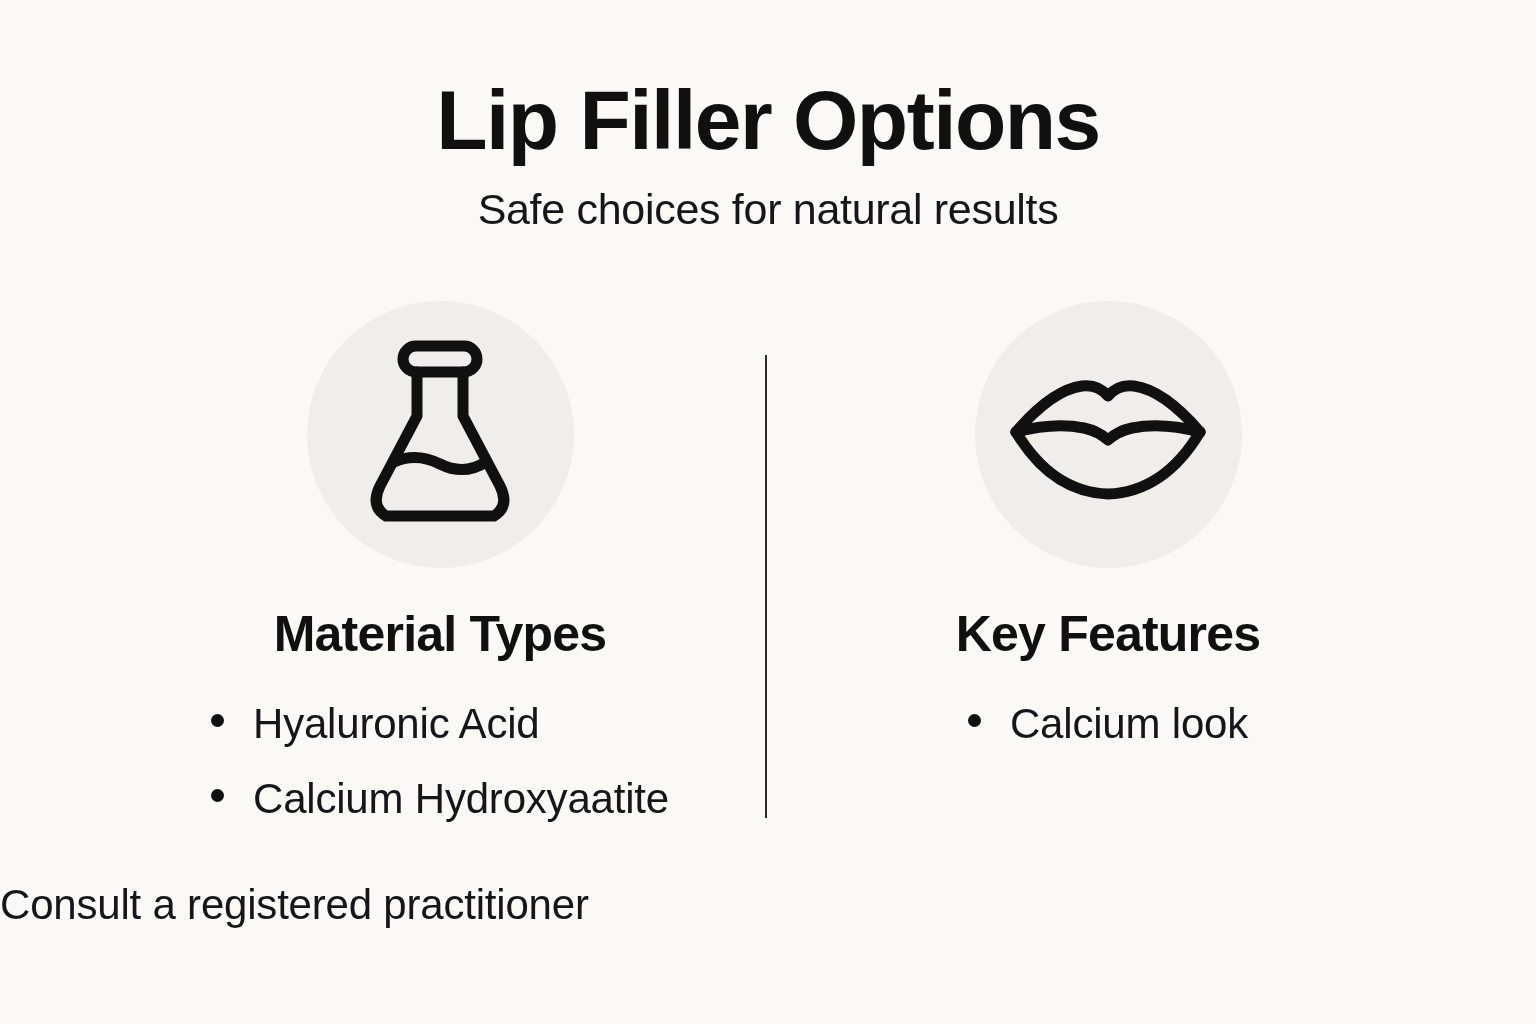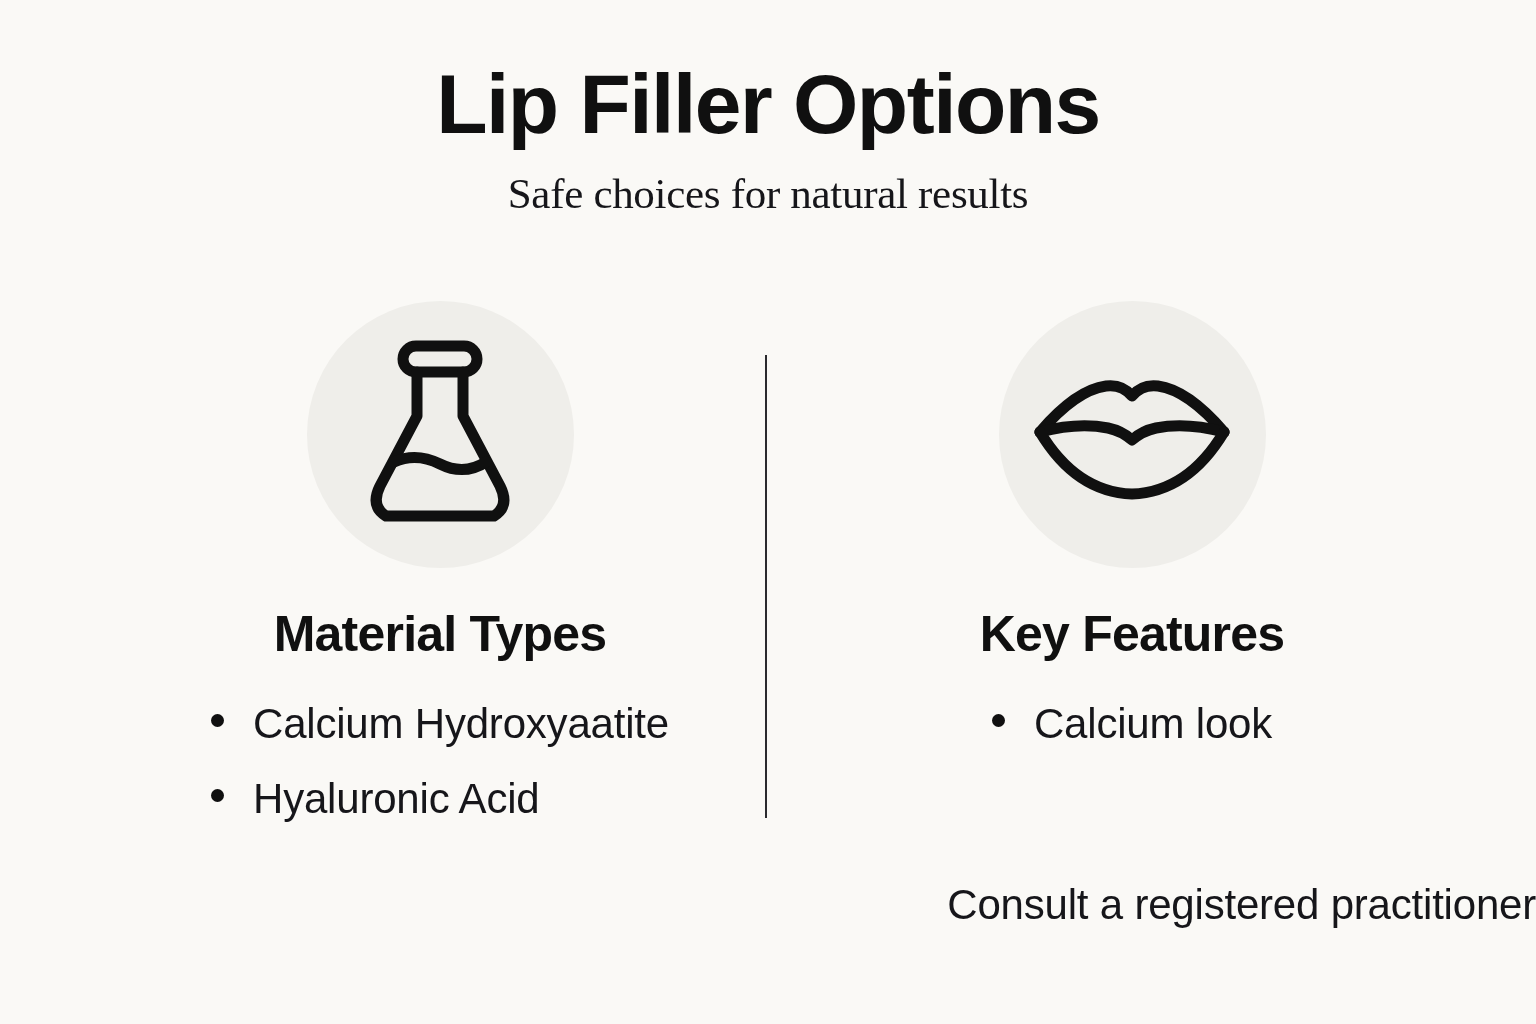--- a/index.html
+++ b/index.html
@@ -20,59 +20,58 @@
   .canvas {
     position: absolute;
     inset: 0;
     width: 1536px;
     height: 1024px;
   }
 
   
   .header {
     position: absolute;
-    top: 62px;
+    top: 78px;
     left: 0;
     width: 1536px;
     text-align: center;
   }
   .title {
     font-size: 84px;
     font-weight: 700;
     letter-spacing: -1.5px;
     line-height: 1.0;
     margin: 0;
     color: #101010;
   }
   .subtitle {
     font-size: 43px;
     font-weight: 400;
     letter-spacing: -0.3px;
     line-height: 1.0;
     margin: 26px 0 0 0;
     color: #16161a;
-    font-family: Liberation Serif, serif;
   }
 
   
   .columns {
     position: absolute;
     top: 301px;
     left: 0;
     width: 1292px;
     height: 560px;
   }
   .column {
     position: absolute;
     top: 0;
     width: 640px;
     text-align: center;
   }
   .column.left  { left: 120px; }
-  .column.right { left: 768px; padding-left: 44px; }
+  .column.right { left: 744px; padding-left: 44px; }
 
   .icon-circle {
     width: 267px;
     height: 267px;
     border-radius: 50%;
     background: #efeeea;
     margin: 0 auto;
     display: flex;
     align-items: center;
     justify-content: center;
@@ -126,21 +125,21 @@
     height: 463px;
     background: #2a2a2e;
   }
 
   
   .footer {
     position: absolute;
     top: 884px;
     left: 0;
     width: 1536px;
-    text-align: right;
+    text-align: left;
   }
   .footer-note {
     font-size: 42px;
     font-weight: 400;
     letter-spacing: -0.2px;
     line-height: 1.0;
     margin: 0;
     color: #16161a;
   }
 </style>
@@ -163,25 +162,25 @@
             <rect x="43" y="6" width="74" height="26" rx="13" ry="13"></rect>
             <path d="M57 32 L57 76 L20 146 Q10 166 26 176 L134 176 Q150 166 140 146 L103 76 L103 32"></path>
             <path d="M34 122 Q56 112 80 124 Q104 136 126 122"></path>
           </svg>
         </span>
       </div>
       <h2 class="section-heading">Material Types</h2>
       <ul class="bullet-list">
         <li>
           <span class="bullet-dot"></span>
-          <span>Calcium Hydroxyaatite</span>
+          <span>Hyaluronic Acid</span>
         </li>
         <li>
           <span class="bullet-dot"></span>
-          <span>Hyaluronic Acid</span>
+          <span>Calcium Hydroxyaatite</span>
         </li>
       </ul>
     </div>
 
     <div class="column right">
       <div class="icon-circle">
         <span>
           <svg width="200" height="130" viewBox="0 0 200 130" fill="none" stroke="#101010" stroke-width="11" stroke-linecap="round" stroke-linejoin="round">
             <path d="M8 62 Q44 20 74 16 Q90 14 100 26 Q110 14 126 16 Q156 20 192 62"></path>
             <path d="M8 62 Q46 52 76 58 Q90 61 100 70 Q110 61 124 58 Q154 52 192 62"></path>

